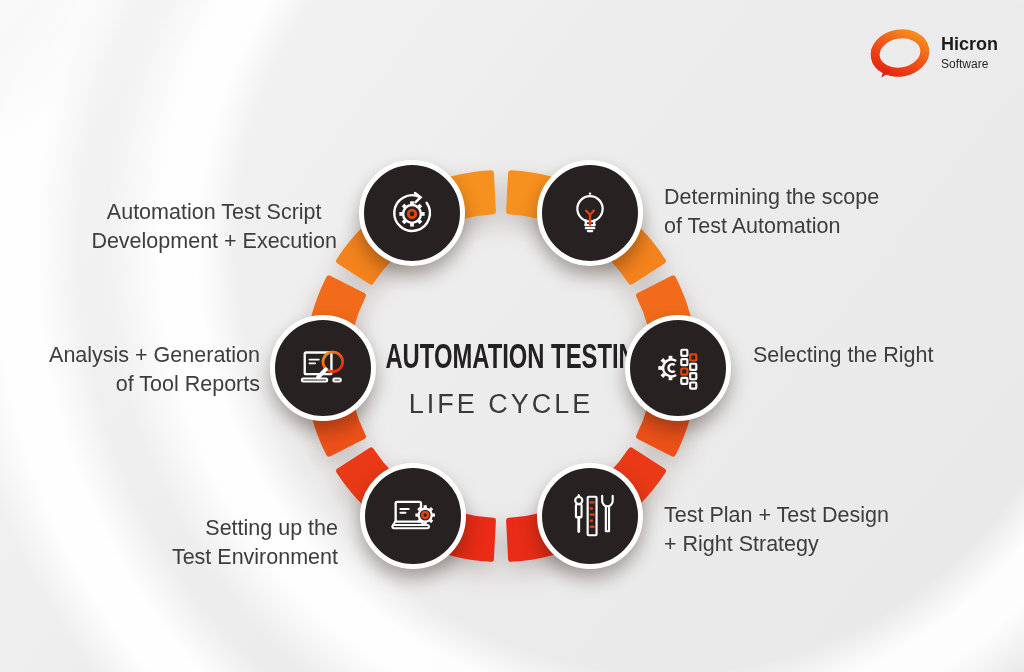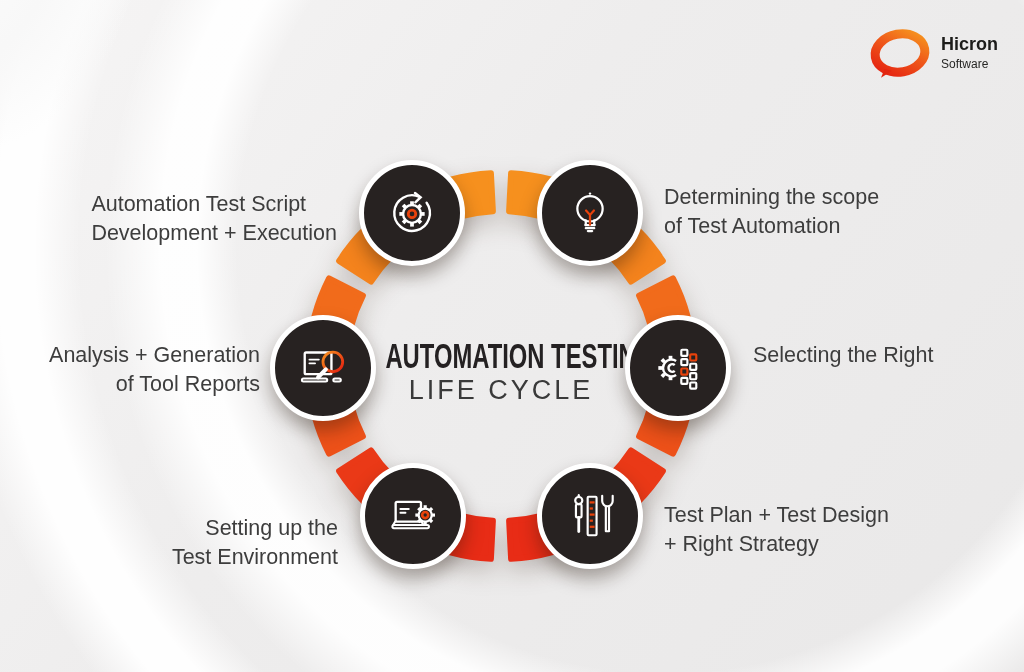--- a/index.html
+++ b/index.html
@@ -17,37 +17,37 @@
   .logo{position:absolute; top:26px; right:26px; display:flex; align-items:center; gap:9px;}
   .logo-text{line-height:20px; color:#1d1d1b;}
   .logo-text .l1{font-size:18px; font-weight:700;}
   .logo-text .l2{font-size:12px; font-weight:400; color:#272725;}
   
   #ring-svg{position:absolute; left:251px; top:116px; filter:drop-shadow(0 10px 12px rgba(40,20,5,.22));}
   
   .center-text{position:absolute; left:331px; top:338px; width:340px; text-align:center;}
   .center-title{font-size:35px; font-weight:800; color:#242122; letter-spacing:0px;
                 transform:scaleX(.68); transform-origin:center; white-space:nowrap; line-height:36px;}
-  .center-sub{font-size:27px; font-weight:400; color:#3a3a3a; letter-spacing:3px; line-height:32px; margin-top:0;}
+  .center-sub{font-size:27px; font-weight:400; color:#3a3a3a; letter-spacing:3px; line-height:32px; margin-top:14px;}
   
   .node{position:absolute; width:96px; height:96px; border-radius:50%;
         background:#272221; border:5px solid #ffffff;
         box-shadow:0 10px 18px rgba(35,20,8,.35);
         display:flex; align-items:center; justify-content:center;}
   .node svg{display:block;}
   .pos-tl{left:359px; top:160px;}
   .pos-tr{left:537px; top:160px;}
   .pos-r {left:625px; top:315px;}
   .pos-br{left:537px; top:463px;}
   .pos-bl{left:360px; top:463px;}
   .pos-l {left:270px; top:315px;}
   
   .stage-label{position:absolute; font-size:21.5px; line-height:29px; color:#3d3d3d;}
   .stage-label span{display:block;}
-  .lab-tl{right:687px; top:190px; text-align:left;}
+  .lab-tl{right:687px; top:198px; text-align:center;}
   .lab-tr{left:664px;  top:183px; text-align:left;}
   .lab-r {left:753px;  top:341px; text-align:left;}
   .lab-br{left:664px;  top:493px; text-align:left;margin-top:8px;}
   .lab-bl{right:686px; top:490px; text-align:right;margin-top:24px;}
   .lab-l {right:764px; top:341px; text-align:right;}
 </style>
 </head>
 <body>
 
 <div class="page">

